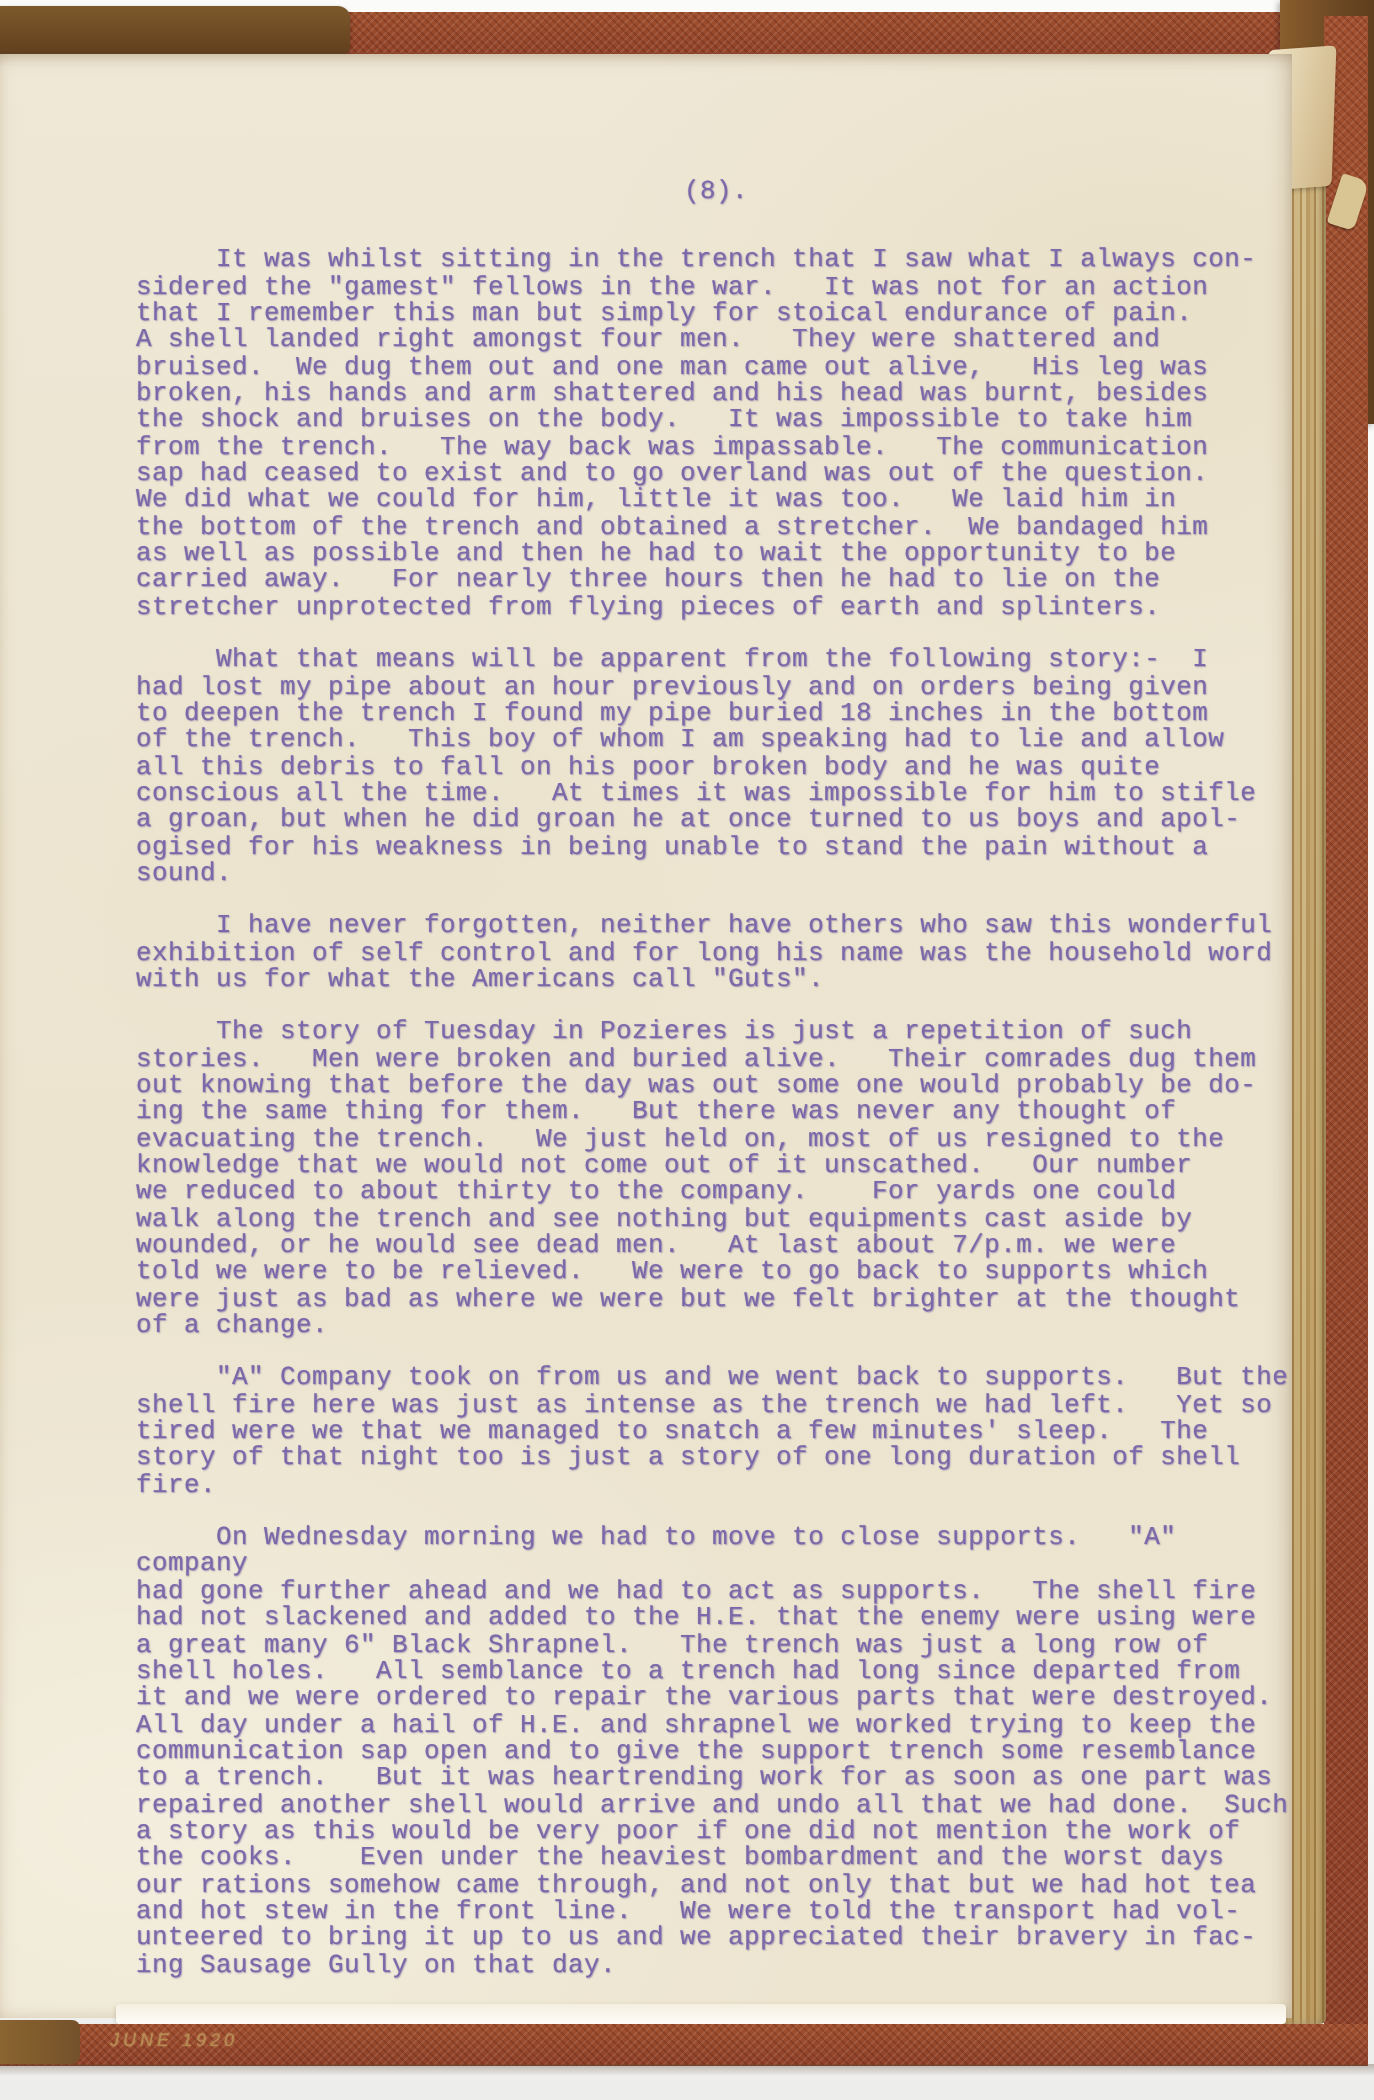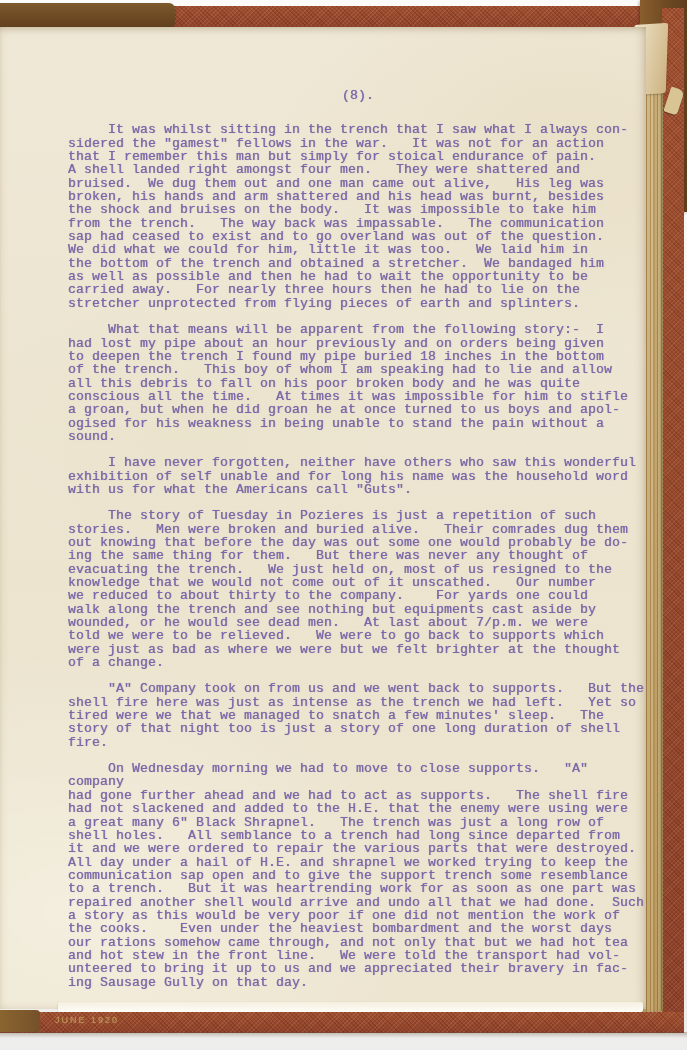--- a/index.html
+++ b/index.html
@@ -60,21 +60,21 @@
   
   .text-block{position:absolute;left:68px;top:62px;width:580px;
     color:#7a68ab;font-size:13px;line-height:13.35px;letter-spacing:0.2px;
     text-shadow:0.4px 0.4px 0.7px rgba(84,62,140,.45), -0.2px 0 0.4px rgba(84,62,140,.25);}
   .page-number{text-align:center;margin-bottom:21px;}
   .para{white-space:pre-wrap;margin-bottom:13px;font-family:Liberation Mono, monospace;}
   
   .binding-stamp{position:absolute;left:55px;top:1015px;
     font-size:9px;letter-spacing:2px;color:#c0a35e;opacity:.75;
     text-shadow:0 0 1px rgba(255,230,160,.6);
-    font-family:"Liberation Sans",sans-serif;}
+    font-family:"Liberation Sans",sans-serif;font-style:italic;}
 </style>
 </head>
 <body>
 
 <div class="cover-top cover-tex"></div>
 <div class="leather-tl"></div>
 <div class="leather-tr"></div>
 <div class="cover-right cover-tex"></div>
 <div class="page-edges"></div>
 <div class="page-flare"></div>
@@ -101,21 +101,21 @@
         <div class="para">     What that means will be apparent from the following story:-  I
 had lost my pipe about an hour previously and on orders being given
 to deepen the trench I found my pipe buried 18 inches in the bottom
 of the trench.   This boy of whom I am speaking had to lie and allow
 all this debris to fall on his poor broken body and he was quite
 conscious all the time.   At times it was impossible for him to stifle
 a groan, but when he did groan he at once turned to us boys and apol-
 ogised for his weakness in being unable to stand the pain without a
 sound.</div>
         <div class="para">     I have never forgotten, neither have others who saw this wonderful
-exhibition of self unable and for long his name was the household word
+exhibition of self control and for long his name was the household word
 with us for what the Americans call "Guts".</div>
         <div class="para">     The story of Tuesday in Pozieres is just a repetition of such
 stories.   Men were broken and buried alive.   Their comrades dug them
 out knowing that before the day was out some one would probably be do-
 ing the same thing for them.   But there was never any thought of
 evacuating the trench.   We just held on, most of us resigned to the
 knowledge that we would not come out of it unscathed.   Our number
 we reduced to about thirty to the company.    For yards one could
 walk along the trench and see nothing but equipments cast aside by
 wounded, or he would see dead men.   At last about 7/p.m. we were

